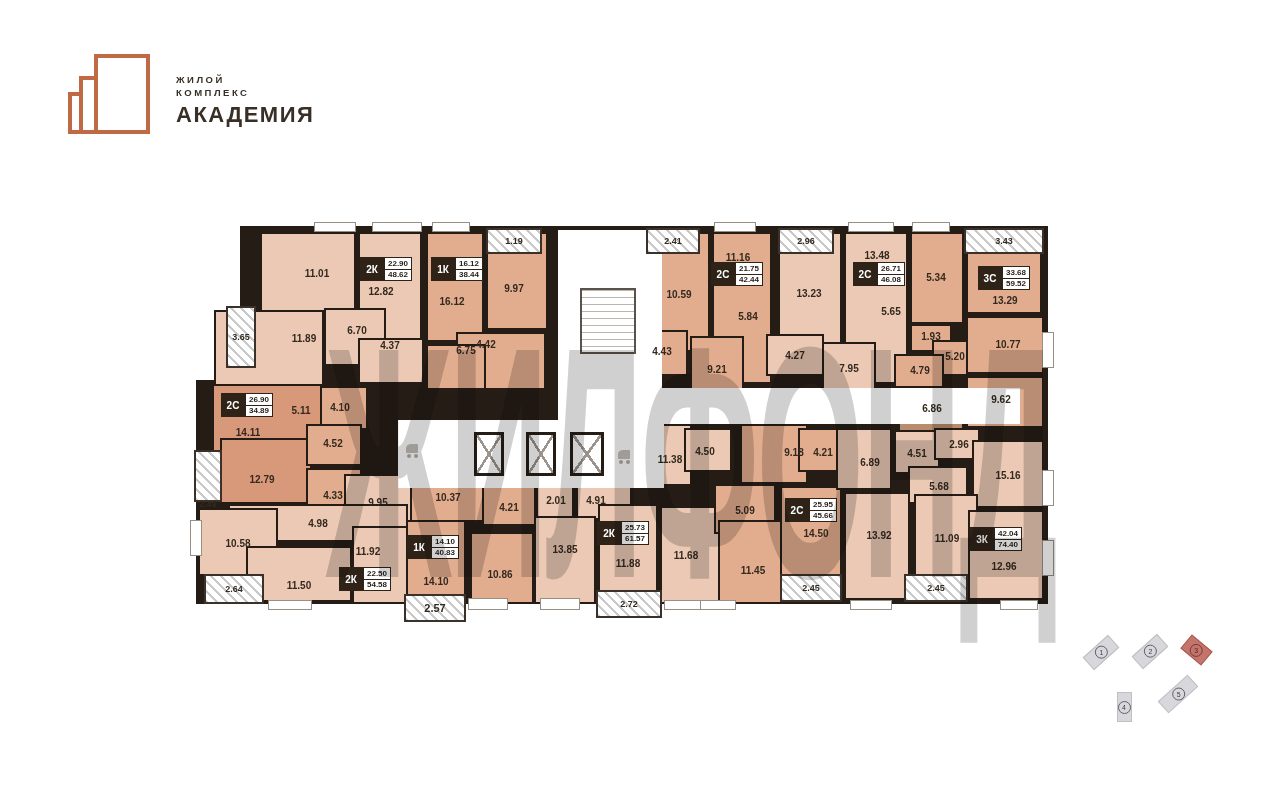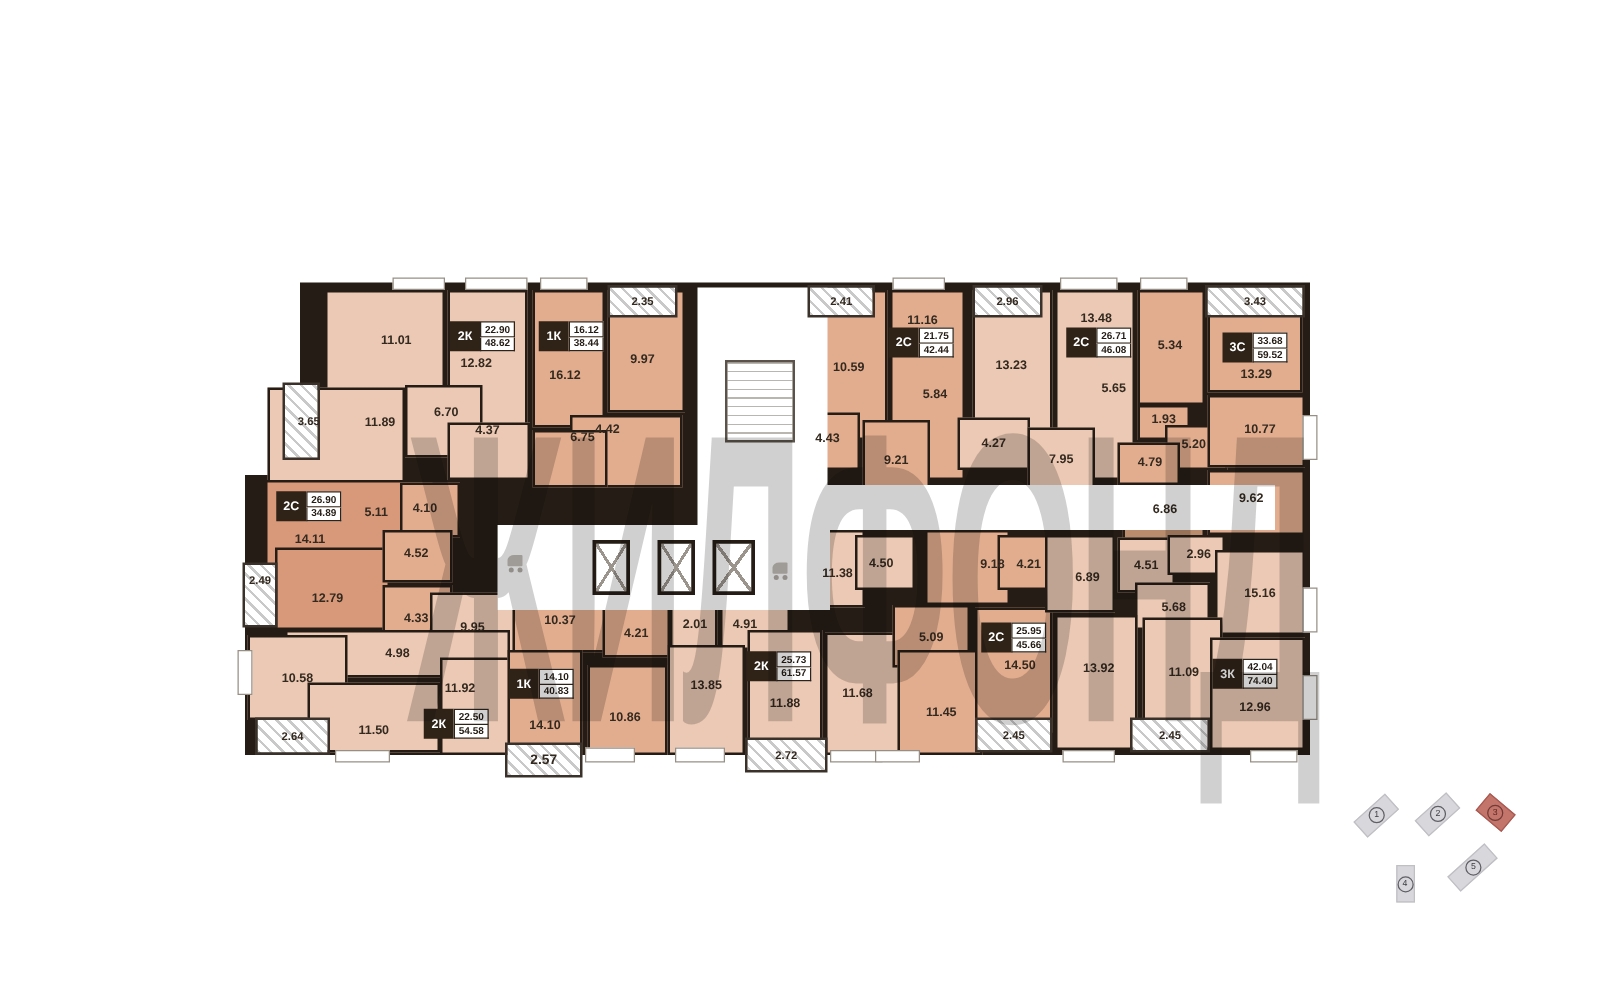--- a/index.html
+++ b/index.html
@@ -54,20 +54,32 @@
   .mm-bld.hl{background:#c4756b;border-color:#a85a52;}
   .mm-num{width:11px;height:11px;border:1px solid #5f5f66;border-radius:50%;font-size:7px;color:#3c3c44;
      display:flex;align-items:center;justify-content:center;background:transparent;}
   .mm-bld.hl .mm-num{border-color:#713c35;color:#53251f;}
 </style>
 </head>
 <body>
 
 <div class="page">
 
+  <div class="logo">
+    <div class="logo-glyph">
+      <div class="lg-bar lg-b1"></div>
+        <div class="lg-bar lg-b2"></div>
+        <div class="lg-bar lg-b3"></div>
+    </div>
+    <div class="logo-text">
+      <div class="logo-small">ЖИЛОЙ</div>
+      <div class="logo-small">КОМПЛЕКС</div>
+      <div class="logo-big">АКАДЕМИЯ</div>
+    </div>
+  </div>
 
   <div class="plan" id="plan">
 
     <div class="slab" style="left:240px;top:226px;width:808px;height:378px"></div>
     <div class="slab" style="left:196px;top:380px;width:62px;height:224px"></div>
 
     <div id="rooms">
         <div class="room" style="left: 260px; top: 232px; width: 96px; height: 88px; background: rgb(236, 201, 180);"></div>
         <div class="room" style="left: 358px; top: 232px; width: 64px; height: 120px; background: rgb(236, 201, 180);"></div>
         <div class="room" style="left: 324px; top: 308px; width: 62px; height: 58px; background: rgb(236, 201, 180);"></div>
@@ -153,31 +165,31 @@
         <div class="window" style="left: 700px; top: 600px; width: 36px; height: 10px;"></div>
         <div class="window" style="left: 850px; top: 600px; width: 42px; height: 10px;"></div>
         <div class="window" style="left: 1000px; top: 600px; width: 38px; height: 10px;"></div>
         <div class="window" style="left: 1042px; top: 332px; width: 12px; height: 36px;"></div>
         <div class="window" style="left: 1042px; top: 470px; width: 12px; height: 36px;"></div>
         <div class="window" style="left: 1042px; top: 540px; width: 12px; height: 36px;"></div>
         <div class="window" style="left: 190px; top: 520px; width: 12px; height: 36px;"></div>
       </div>
     <div id="balconies">
         <div class="balcony" style="left: 486px; top: 228px; width: 56px; height: 26px;"></div>
-        <div class="rlabel" style="font-size: 9px; left: 514px; top: 241px;">2.35</div>
+        <div class="rlabel" style="font-size: 9px; left: 514px; top: 241px;">1.19</div>
         <div class="balcony" style="left: 646px; top: 228px; width: 54px; height: 26px;"></div>
         <div class="rlabel" style="font-size: 9px; left: 673px; top: 241px;">2.41</div>
         <div class="balcony" style="left: 778px; top: 228px; width: 56px; height: 26px;"></div>
         <div class="rlabel" style="font-size: 9px; left: 806px; top: 241px;">2.96</div>
         <div class="balcony" style="left: 964px; top: 228px; width: 80px; height: 26px;"></div>
         <div class="rlabel" style="font-size: 9px; left: 1004px; top: 241px; text-align: right;">3.43</div>
         <div class="balcony" style="left: 226px; top: 306px; width: 30px; height: 62px;"></div>
-        <div class="rlabel" style="font-size: 9px; left: 241px; top: 337px; padding-left: 12px;">3.65</div>
+        <div class="rlabel" style="font-size: 9px; left: 241px; top: 337px;">3.65</div>
         <div class="balcony" style="left: 194px; top: 450px; width: 28px; height: 52px;"></div>
-        <div class="rlabel" style="font-size: 9px; left: 208px; top: 464px;">2.49</div>
+        <div class="rlabel" style="font-size: 9px; left: 208px; top: 504px;">2.49</div>
         <div class="balcony" style="left: 204px; top: 574px; width: 60px; height: 30px;"></div>
         <div class="rlabel" style="font-size: 9px; left: 234px; top: 589px;">2.64</div>
         <div class="balcony" style="left: 404px; top: 594px; width: 62px; height: 28px;"></div>
         <div class="rlabel" style="font-size: 11px; left: 435px; top: 608px;">2.57</div>
         <div class="balcony" style="left: 596px; top: 590px; width: 66px; height: 28px;"></div>
         <div class="rlabel" style="font-size: 9px; left: 629px; top: 604px;">2.72</div>
         <div class="balcony" style="left: 780px; top: 574px; width: 62px; height: 28px;"></div>
         <div class="rlabel" style="font-size: 9px; left: 811px; top: 588px;">2.45</div>
         <div class="balcony" style="left: 904px; top: 574px; width: 64px; height: 28px;"></div>
         <div class="rlabel" style="font-size: 9px; left: 936px; top: 588px;">2.45</div>

